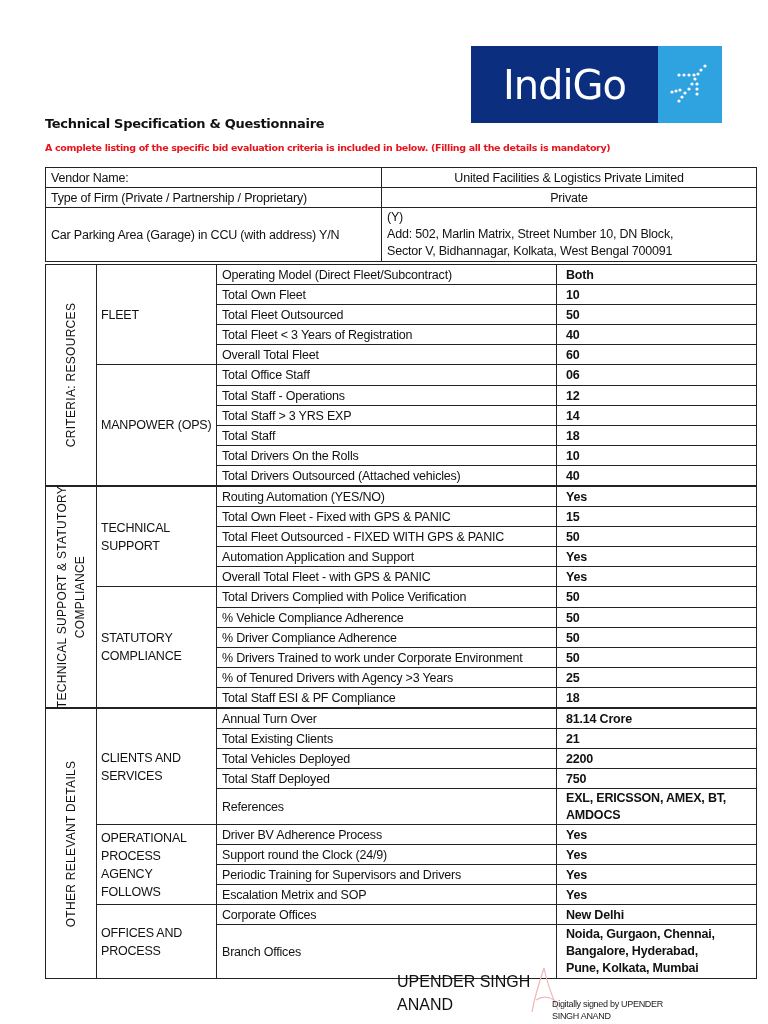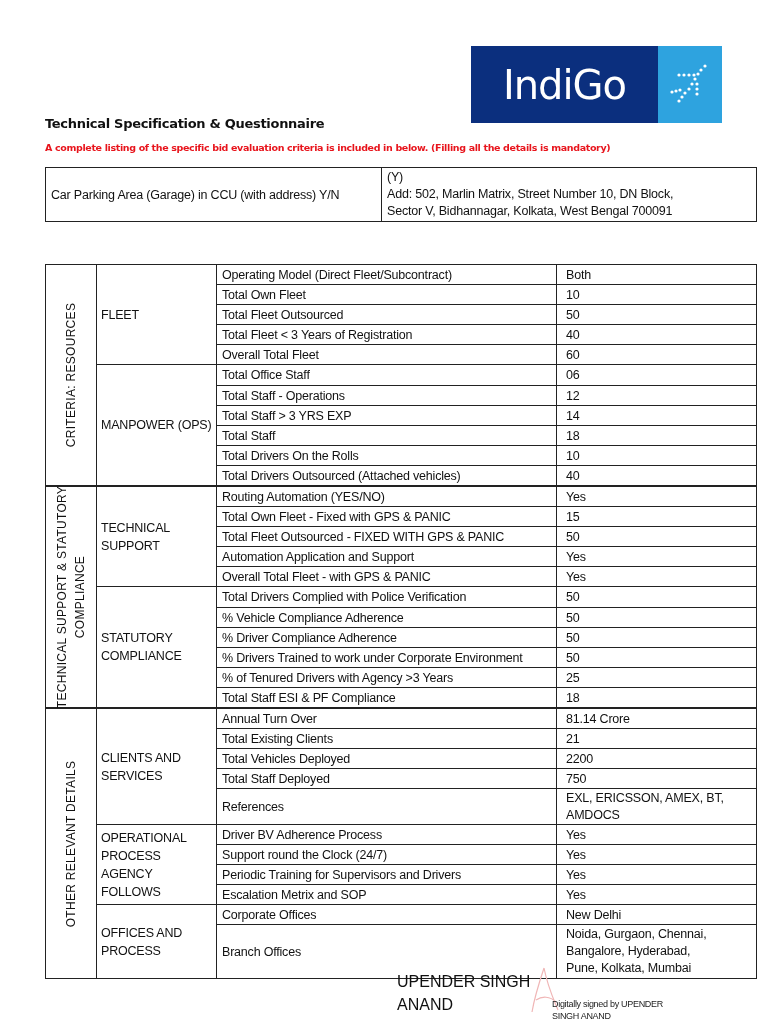--- a/index.html
+++ b/index.html
@@ -15,21 +15,21 @@
   td { border:1px solid #222; padding:0 5px; vertical-align:middle; }
   .vendor-table { left:45px; top:167px; width:712px; }
   .vendor-table td.k { width:325px; }
   .vendor-table td.v { text-align:center; }
   .vendor-table td.addr { text-align:left; line-height:17px; padding-top:1px; padding-bottom:1px; }
   .main-table { left:45px; top:264px; width:712px; }
   .main-table td { height:19px; }
   .main-table td.cat { width:50px; padding:0; position:relative; }
   .main-table td.sub { width:111px; line-height:18px; padding:0 4px; }
   .main-table td.label { width:329px; }
-  .main-table td.val { padding-left:9px; }
+  .main-table td.val { padding-left:9px;font-weight:bold; }
   .vtext { position:absolute; left:50%; top:50%; transform:translate(-50%,-50%) rotate(-90deg); white-space:nowrap; text-align:center; font-size:12px; letter-spacing:0.3px; line-height:18px; }
   .thick-top td { border-top:2px solid #222; }
   .sig { position:absolute; left:397px; top:970px; font-size:16px; line-height:23px; color:#111; font-family:"Liberation Sans", sans-serif; }
   .sig-note { position:absolute; left:552px; top:998px; font-size:9px; line-height:12px; color:#222; font-family:Liberation Sans, sans-serif; letter-spacing:-0.3px; }
   .sig-mark { position:absolute; left:530px; top:966px; }
 </style>
 </head>
 <body>
 
 <div class="logo">
@@ -61,20 +61,28 @@
       </g>
     </svg>
   </div>
 </div>
 
 <div class="doc-title">Technical Specification &amp; Questionnaire</div>
 <div class="doc-note">A complete listing of the specific bid evaluation criteria is included in below. (Filling all the details is mandatory)</div>
 
 <table class="vendor-table">
   <tbody>
+      <tr style="height:20px;">
+    <td class="k">Vendor Name:</td>
+    <td class="v">United Facilities &amp; Logistics Private Limited</td>
+  </tr>
+  <tr style="height:20px;">
+    <td class="k">Type of Firm (Private / Partnership / Proprietary)</td>
+    <td class="v">Private</td>
+  </tr>
   <tr style="height:52px;">
     <td class="k">Car Parking Area (Garage) in CCU (with address) Y/N</td>
     <td class="addr">
       <div>(Y)</div>
       <div>Add: 502, Marlin Matrix, Street Number 10, DN Block,</div>
       <div>Sector V, Bidhannagar, Kolkata, West Bengal 700091</div>
     </td>
   </tr>
 </tbody>
   </table>
@@ -224,21 +232,21 @@
   <tr>
     <td class="sub" rowspan="4">
       <div>OPERATIONAL</div>
       <div>PROCESS AGENCY</div>
       <div>FOLLOWS</div>
     </td>
     <td class="label">Driver BV Adherence Process</td>
     <td class="val">Yes</td>
   </tr>
   <tr>
-        <td class="label">Support round the Clock (24/7)</td>
+        <td class="label">Support round the Clock (24/9)</td>
         <td class="val">Yes</td>
       </tr>
   <tr>
         <td class="label">Periodic Training for Supervisors and Drivers</td>
         <td class="val">Yes</td>
       </tr>
   <tr>
         <td class="label">Escalation Metrix and SOP</td>
         <td class="val">Yes</td>
       </tr>

